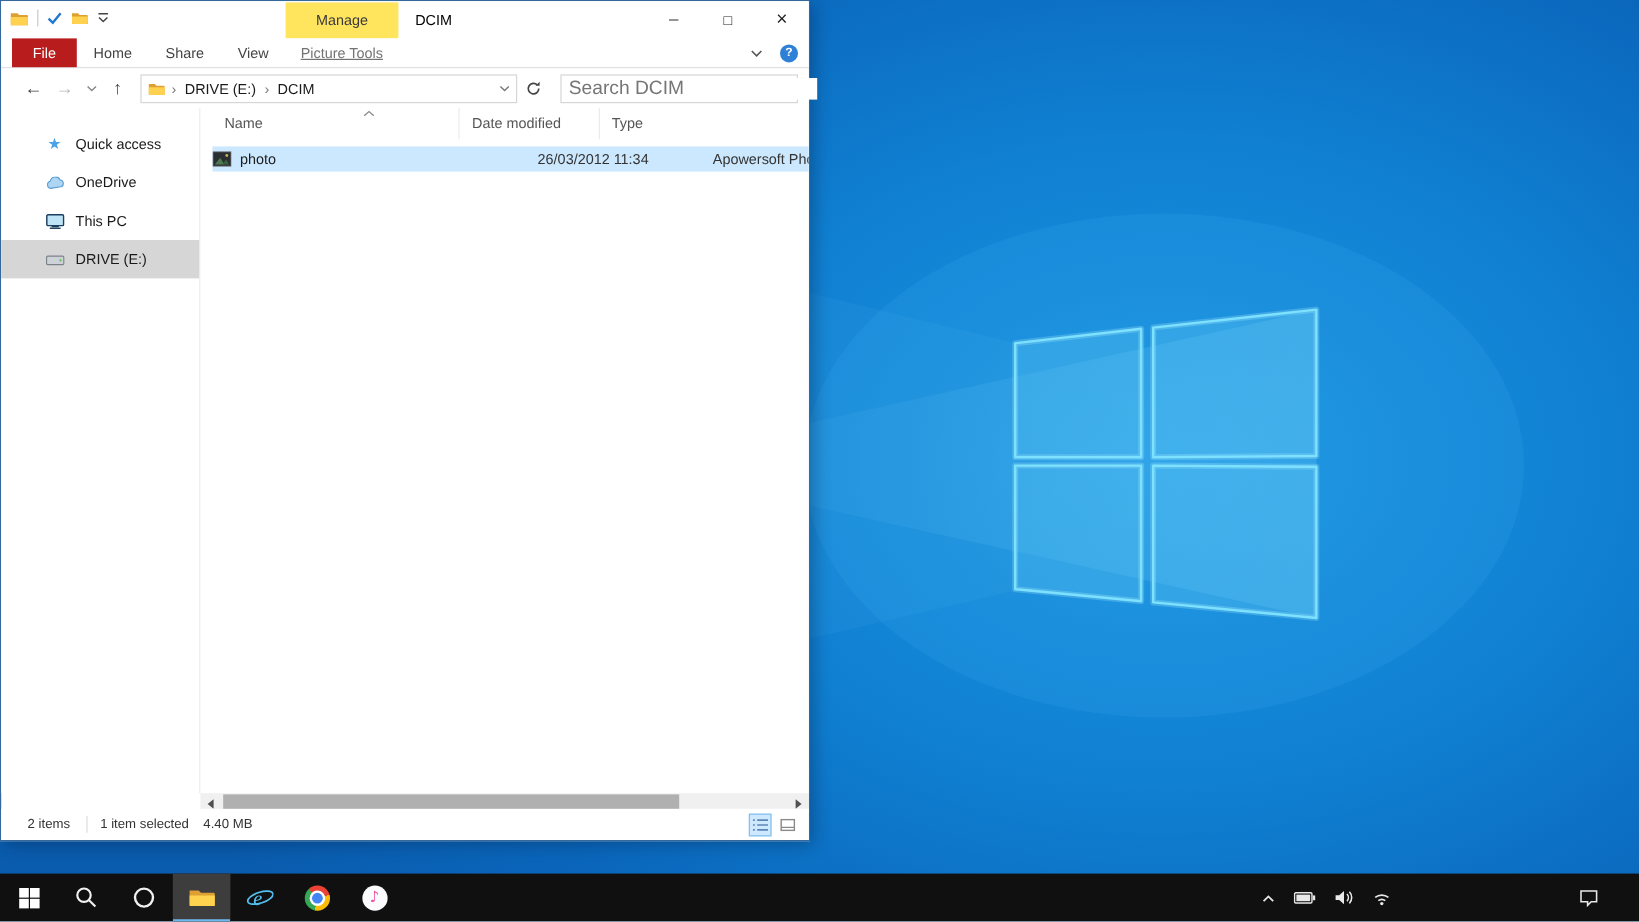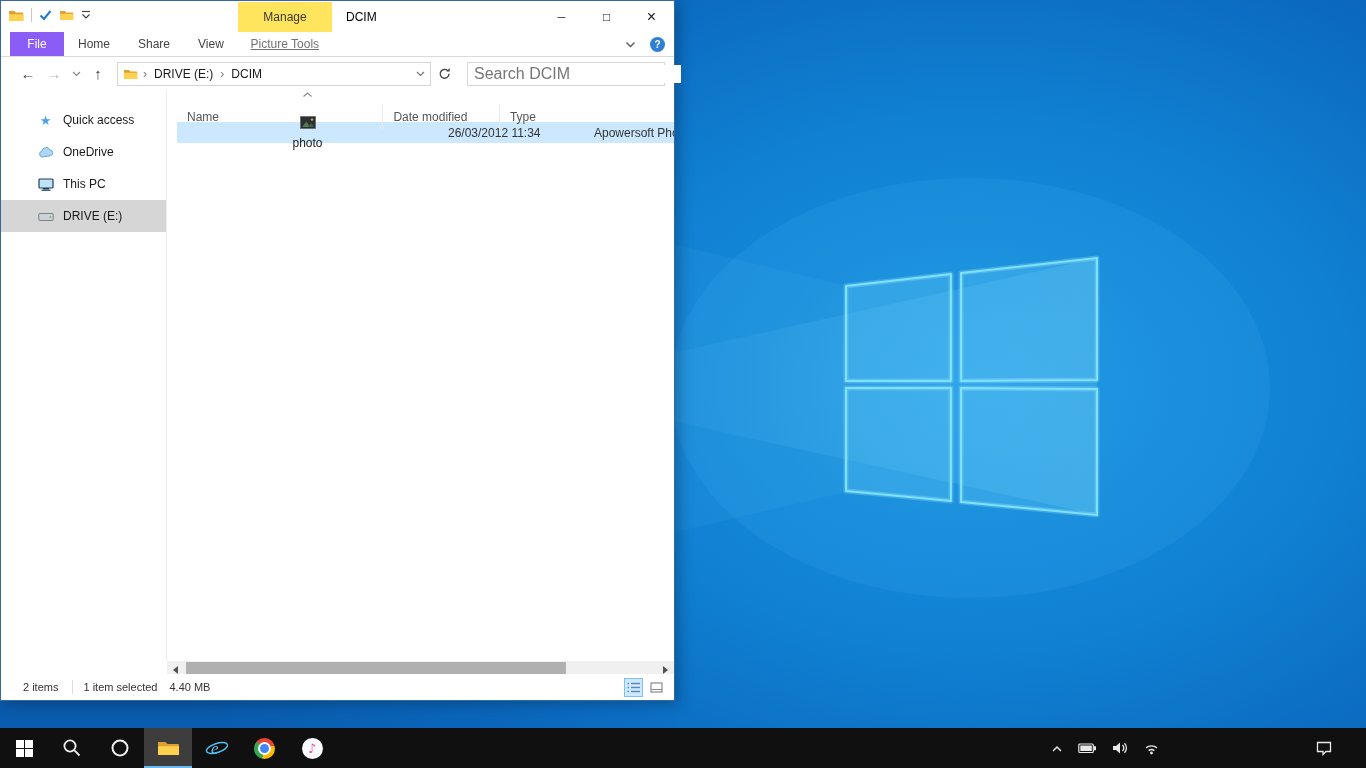--- a/index.html
+++ b/index.html
@@ -20,21 +20,21 @@
   .ctx-tab { position:absolute; left:237px; top:1px; width:94px; height:30px; background:#ffe45e;
     display:flex; align-items:center; justify-content:center; color:#3a3a3a; }
   .title-text { position:absolute; left:345px; top:0; height:31px; display:flex; align-items:center; color:#000; }
   .caption { position:absolute; right:0; top:0; height:31px; display:flex; }
   .cbtn { width:45px; height:31px; display:flex; align-items:center; justify-content:center; color:#1a1a1a; }
   .cbtn.min { font-size:11px; } .cbtn.max { font-size:12px; } .cbtn.close { font-size:16px; }
 
   .tabrow { position:absolute; top:31px; left:0; right:0; height:25px; display:flex; align-items:stretch;
     border-bottom:1px solid #dadada; background:#fff; }
   .tab { display:flex; align-items:center; padding:0 14px; color:#444; }
-  .tab-file { width:54px; margin-left:9px; background:#8b5cf6; color:#fff; justify-content:center; padding:0; }
+  .tab-file { width:54px; margin-left:9px; background:#b91c1c; color:#fff; justify-content:center; padding:0; }
   .tab-ptools { width:94px; justify-content:center; padding:0; color:#737373;text-decoration:underline; }
   .tabrow-right { margin-left:auto; display:flex; align-items:center; gap:14px; padding-right:9px; }
   .help-circ { width:15px; height:15px; border-radius:50%; background:#2e7fd6; color:#fff;
     display:flex; align-items:center; justify-content:center; font-size:10px; font-weight:bold; }
 
   .addrrow { position:absolute; top:56px; left:0; right:0; height:33px; display:flex; align-items:center; background:#fff; }
   .navbtn { width:26px; height:26px; display:flex; align-items:center; justify-content:center; font-size:15px; color:#3e3e3e; }
   .navbtn.disabled { color:#b9b9b9; }
   .navchev { width:18px; display:flex; align-items:center; justify-content:center; }
   .addrbox { margin-left:6px; width:314px; height:24px; border:1px solid #d6d6d6; display:flex; align-items:center; padding:0 5px; gap:5px; }
@@ -47,27 +47,27 @@
   .searchbox input::placeholder { color:#767676; }
 
   .main { position:absolute; top:89px; left:0; right:0; bottom:39px; display:flex; background:#fff; }
   .sidebar { width:166px; border-right:1px solid #ededed; padding-top:14px; }
   .side-item { height:32px; display:flex; align-items:center; padding-left:36px; gap:9px; }
   .side-item.selected { background:#d6d6d6; }
   .side-ico { width:17px; display:flex; justify-content:center; }
 
   .filearea { position:relative; flex:1; overflow:hidden; }
   .cols { position:relative; height:26px; display:flex; padding-left:10px; color:#555; }
-  .col { display:flex; align-items:center; padding-left:10px; border-right:1px solid #ebebeb; height:100%;margin-top:14px; }
+  .col { display:flex; align-items:center; padding-left:10px; border-right:1px solid #ebebeb; height:100%; }
   .col-name { width:261px; } .col-date { width:146px; } .col-type { width:220px; border-right:none;text-align:right; }
   .sortcaret { position:absolute; left:135px; top:2px; }
   .rows { padding-top:6px; }
   .row { height:21px; display:flex; align-items:center; margin-left:10px; color:#1c1c1c; }
   .row.selected { background:#cce8ff; }
-  .cell-name { width:261px; display:flex; align-items:center; gap:7px; padding-left:0;flex-direction:column; }
+  .cell-name { width:261px; display:flex; align-items:center; gap:7px; padding-left:0; }
   .cell-date { width:146px; padding-left:10px; color:#333; }
   .cell-type { flex:1; padding-left:10px; color:#333; white-space:nowrap; overflow:hidden; }
 
   .hscroll { position:absolute; left:166px; right:0; bottom:22px; height:17px; background:#f0f0f0; }
   .harrow { position:absolute; top:0; width:17px; height:17px; display:flex; align-items:center; justify-content:center; }
   .harrow.left { left:0; } .harrow.right { right:0; }
   .tri-l { width:0; height:0; border-top:4px solid transparent; border-bottom:4px solid transparent; border-right:5px solid #505050; }
   .tri-r { width:0; height:0; border-top:4px solid transparent; border-bottom:4px solid transparent; border-left:5px solid #505050; }
   .hthumb { position:absolute; left:19px; top:1px; width:380px; height:15px; background:#b0b0b0; }
 

